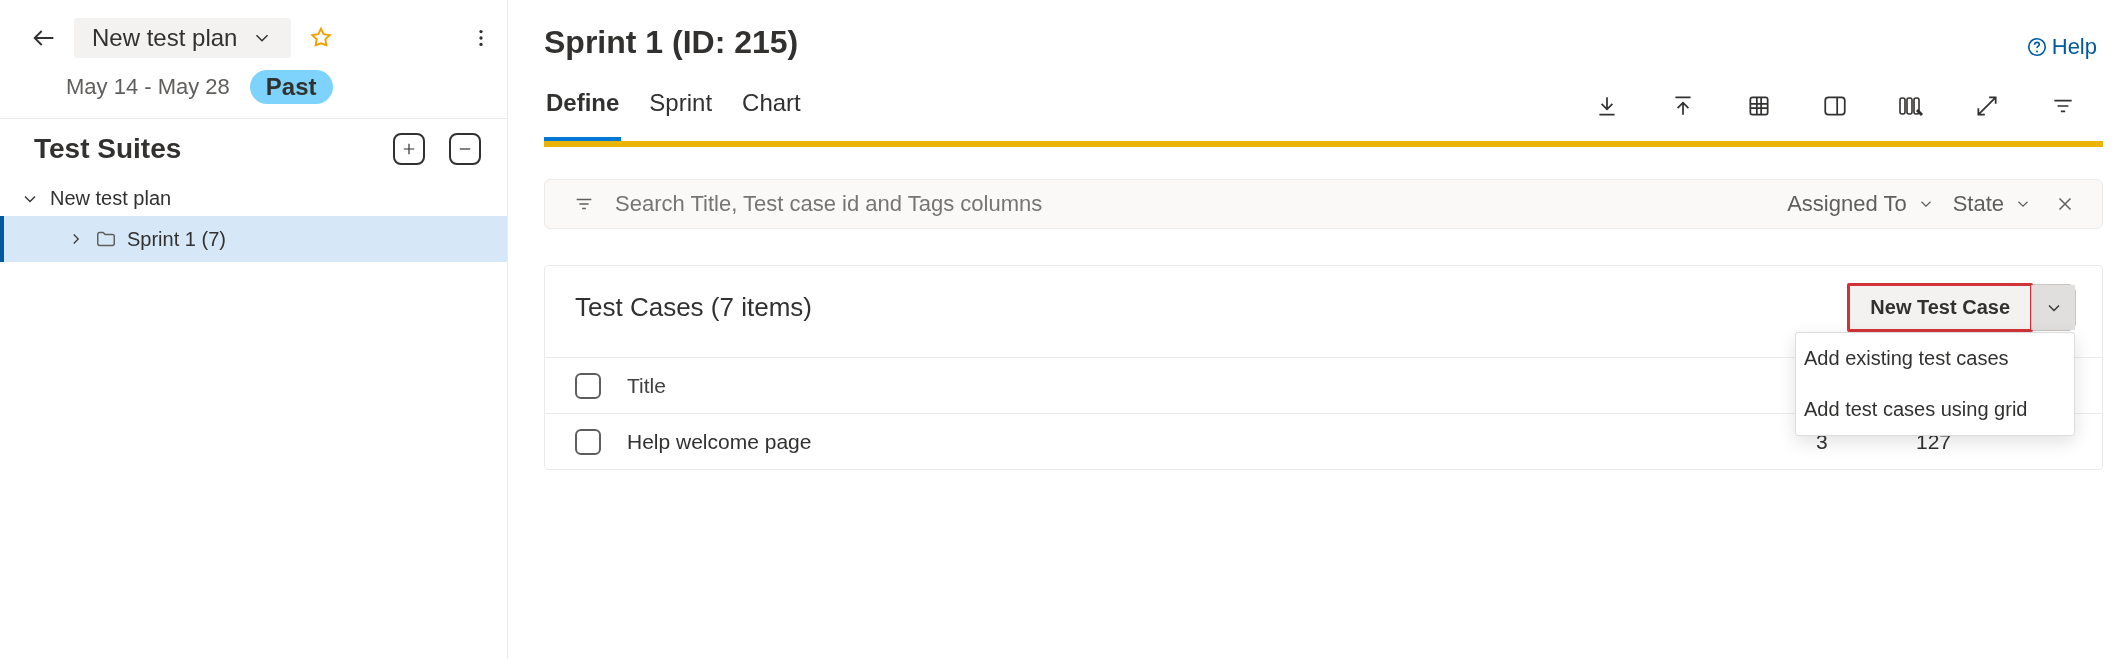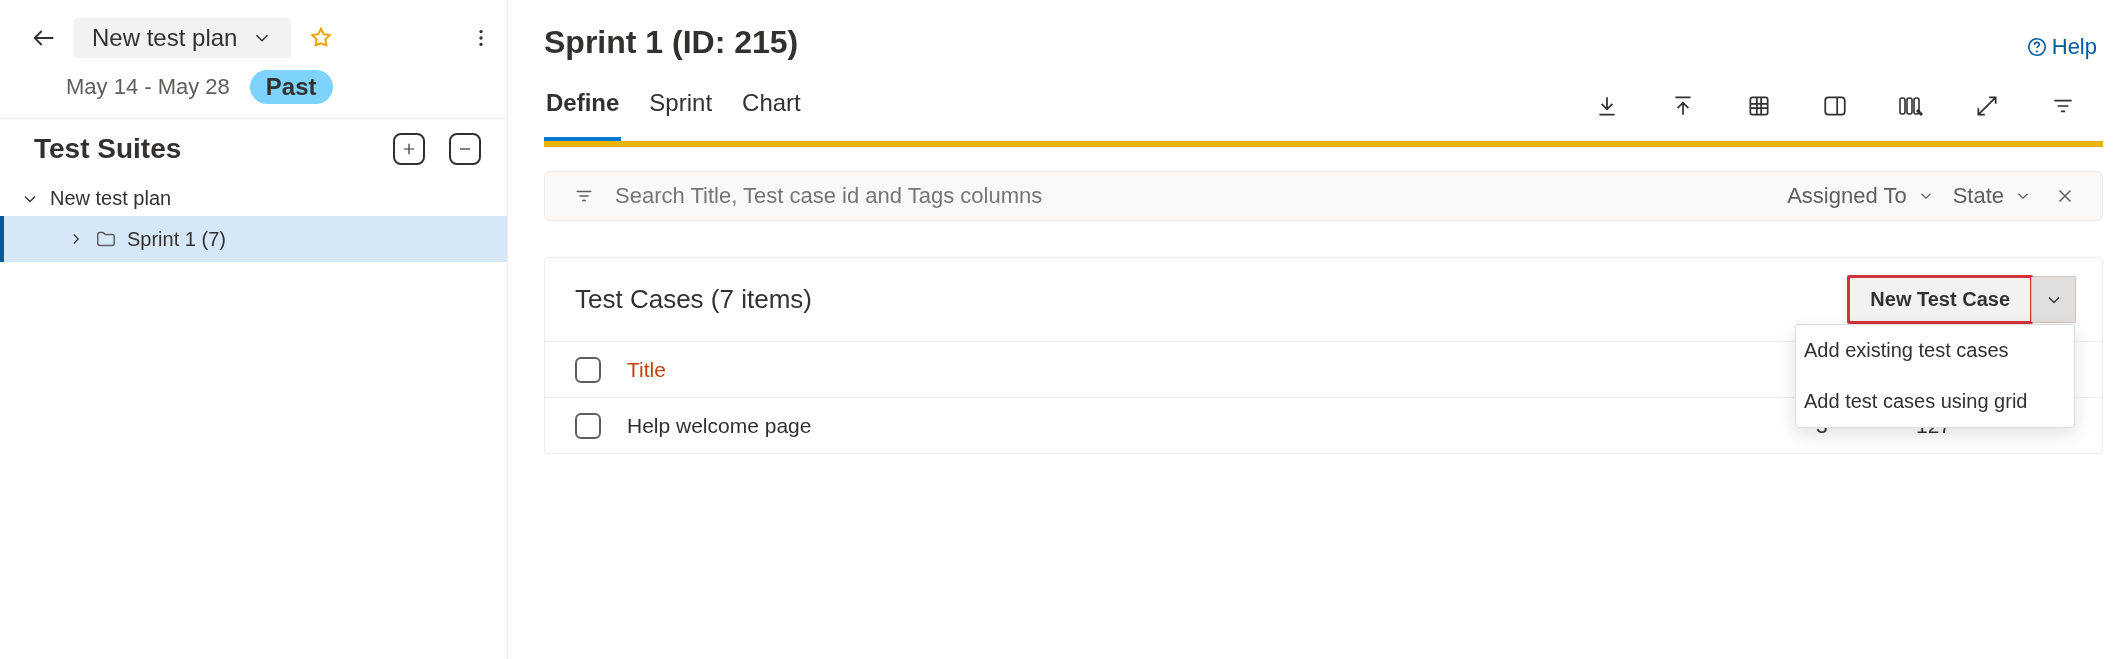--- a/index.html
+++ b/index.html
@@ -142,21 +142,21 @@
     border-bottom: 4px solid #0078d4;
   }
   .toolbar { display: flex; gap: 36px; padding-right: 20px; padding-bottom: 8px; }
 
   .filter-bar {
     display: flex;
     align-items: center;
     background: #faf9f8;
     border: 1px solid #edebe9;
     border-radius: 6px;
-    margin-top: 24px;
+    margin-top: 32px;
     padding: 10px 22px 10px 28px;
     gap: 18px;
     font-size: 22px;
     color: #605e5c;
   }
   .search-input {
     flex: 1;
     border: none;
     background: transparent;
     font-size: 22px;
@@ -177,21 +177,21 @@
     align-items: center;
     justify-content: space-between;
     padding: 18px 26px 18px 30px;
     gap: 48px;
   }
   .card-title { font-size: 26px; }
   .new-btn-wrap {
     display: flex;
     border: 1px solid #c8c6c4;
     background: #b91c1c;
-    border-radius: 2px;
+    border-radius: 8px;
     position: relative;
   }
   .new-btn {
     padding: 10px 20px;
     font-size: 20px;
     font-weight: 600;
     cursor: pointer;
     border: 3px solid #d13438;
     border-radius: 2px;
     margin: -2px -2px -2px -2px;
@@ -224,21 +224,21 @@
   }
 
   .table { width: 100%; }
   .trow {
     display: flex;
     align-items: center;
     padding: 10px 26px 10px 30px;
     border-top: 1px solid #edebe9;
     min-height: 56px;
   }
-  .trow.header { color: #c2410c; font-size: 22px; }
+  .trow.header { color: #404040; font-size: 22px; margin-top: 8px; }
   .cb {
     width: 26px; height: 26px;
     border: 2px solid #605e5c;
     border-radius: 6px;
     margin-right: 26px;
     cursor: pointer;
   }
   .col-title { flex: 1; font-size: 21px; }
   .col-order { width: 100px; font-size: 21px; }
   .col-test  { width: 120px; font-size: 21px; }

